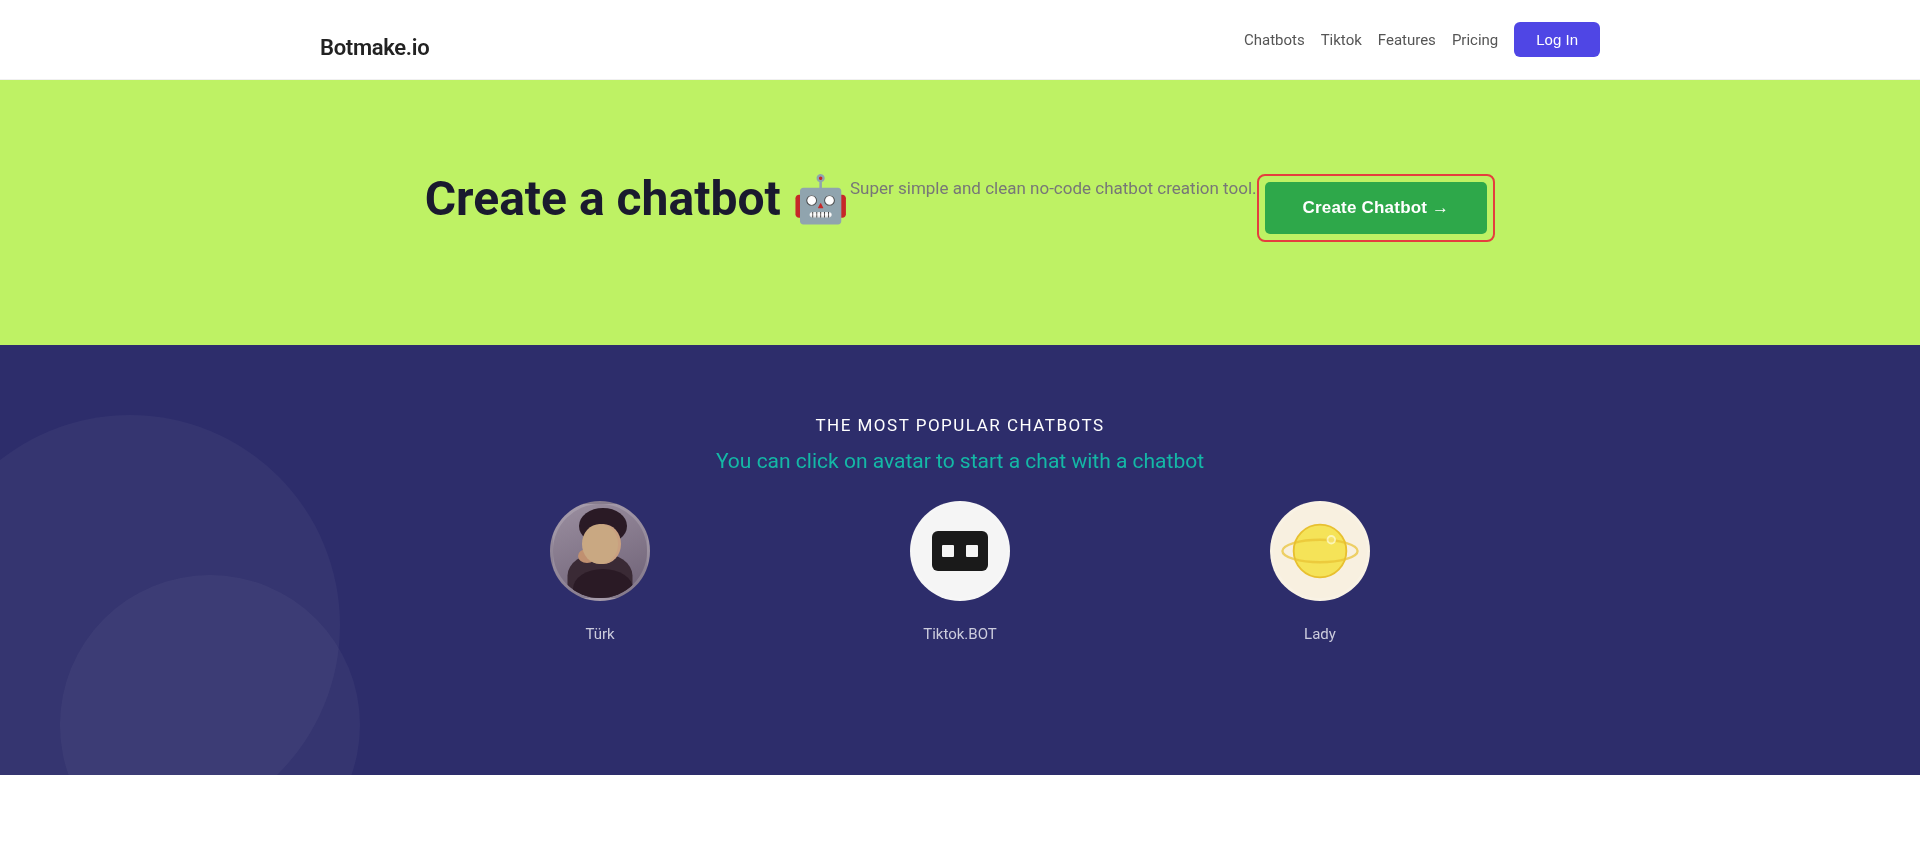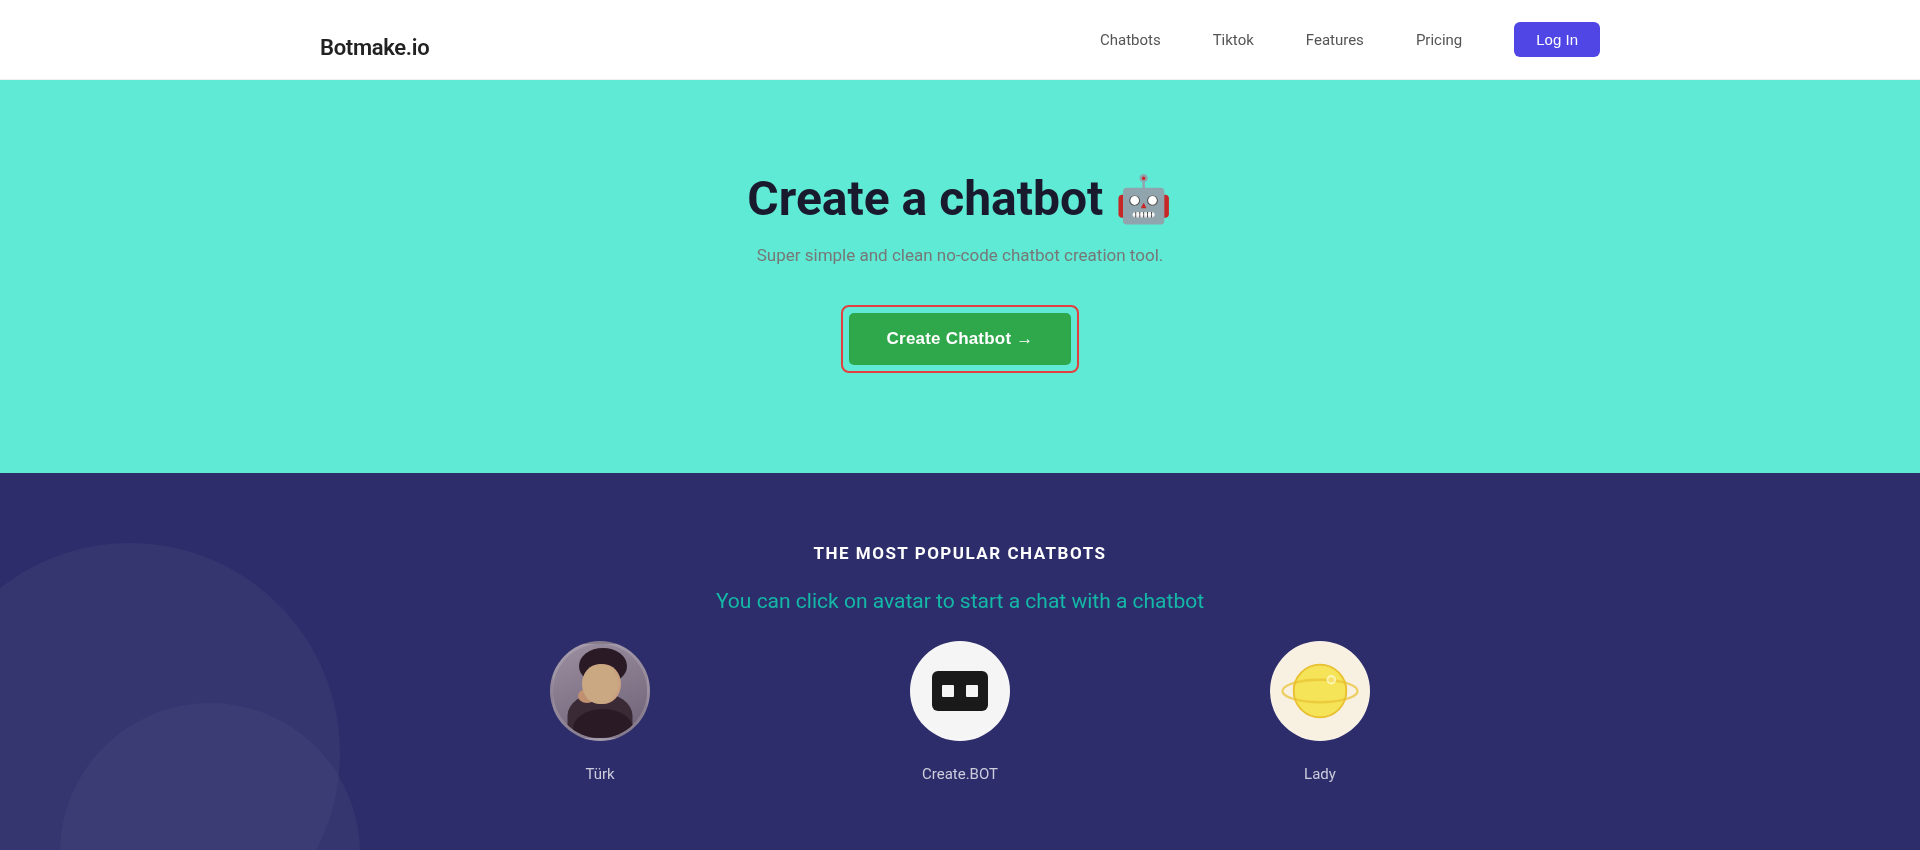--- a/index.html
+++ b/index.html
@@ -30,21 +30,21 @@
       font-size: 22px;
       font-weight: 600;
       color: #222;
       letter-spacing: -0.3px;
       margin-top: 16px;
     }
 
     .nav {
       display: flex;
       align-items: center;
-      gap: 52px;
+      gap: 16px;
     }
 
     .nav-link {
       font-size: 15px;
       color: #555;
       text-decoration: none;
       cursor: pointer;
     }
 
     .login-btn {
@@ -53,23 +53,22 @@
       border: none;
       border-radius: 6px;
       padding: 9px 22px;
       font-size: 15px;
       font-weight: 500;
       cursor: pointer;
     }
 
     
     .hero {
-      background: #5eead4;
-      display: flex;
-      flex-direction: column;
+      background: #bef264;
+      display: flex;
       align-items: center;
       justify-content: center;
       padding: 90px 20px 100px;
       text-align: center;
     }
 
     .hero-title {
       font-size: 48px;
       font-weight: 700;
       color: #1a1a2e;
@@ -141,25 +140,25 @@
       left: 60px;
       bottom: -100px;
       width: 300px;
       height: 300px;
       background: rgba(255,255,255,0.04);
       border-radius: 50%;
     }
 
     .section-title {
       font-size: 17px;
-      font-weight: 700;
+      font-weight: 400;
       color: #ffffff;
       letter-spacing: 1.5px;
       text-transform: uppercase;
-      margin-bottom: 26px;
+      margin-bottom: 14px;
     }
 
     .section-subtitle {
       font-size: 21px;
       color: #14b8a6;
       margin-bottom: 28px;
     }
 
     .chatbots-row {
       display: flex;
@@ -310,21 +309,21 @@
 
     <div class="chatbot-item">
       <div class="chatbot-avatar dream" style="background:#f5f5f5; width:100px; height:100px; border-radius:50%; display:flex; align-items:center; justify-content:center;">
         <div class="dream-face">
           <div class="dream-eyes">
             <div class="dream-eye"></div>
             <div class="dream-eye"></div>
           </div>
         </div>
       </div>
-      <span class="chatbot-name">Create.BOT</span>
+      <span class="chatbot-name">Tiktok.BOT</span>
     </div>
 
     <div class="chatbot-item">
       <div class="chatbot-avatar lady" style="width:100px; height:100px; border-radius:50%; background:#f8f0e0; overflow:hidden; position:relative;">
         <svg width="100" height="100" viewBox="0 0 100 100">
 
           <circle cx="50" cy="50" r="28" fill="#f5e040" opacity="0.85"></circle>
           <circle cx="50" cy="50" r="28" fill="none" stroke="#e8c030" stroke-width="2"></circle>
 
           <ellipse cx="50" cy="50" rx="40" ry="12" fill="none" stroke="#e8c030" stroke-width="2.5" opacity="0.7"></ellipse>

